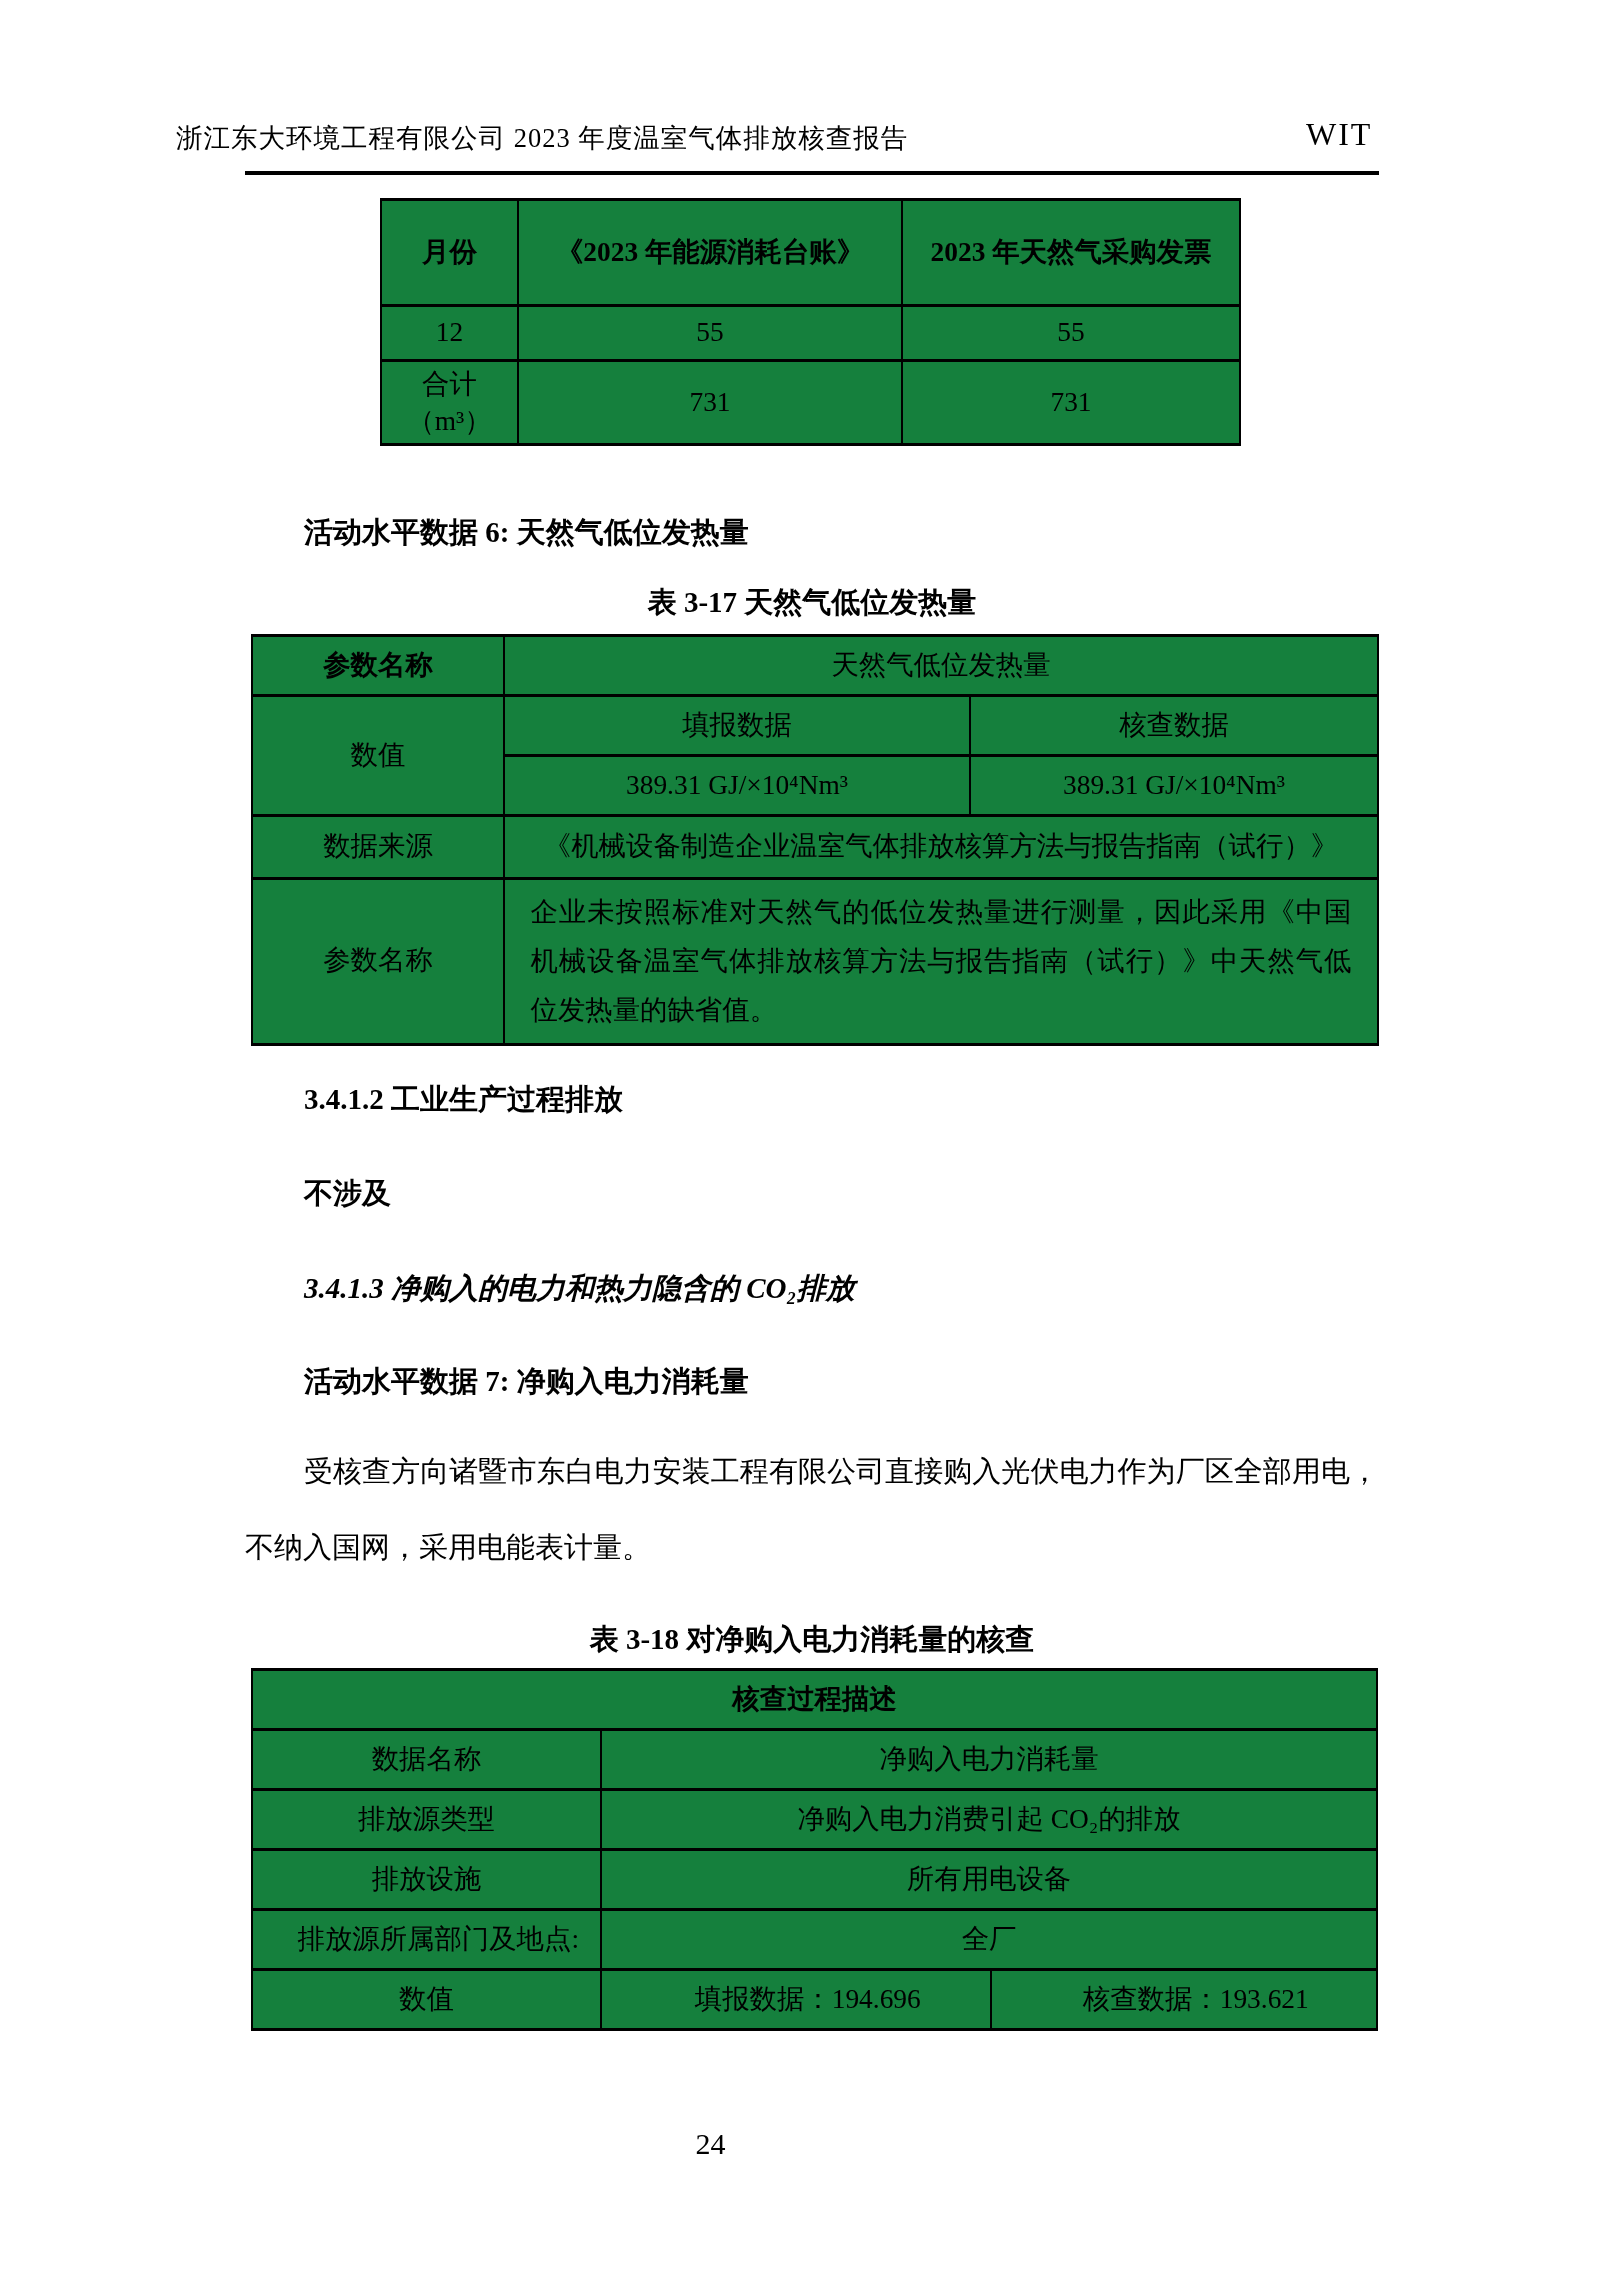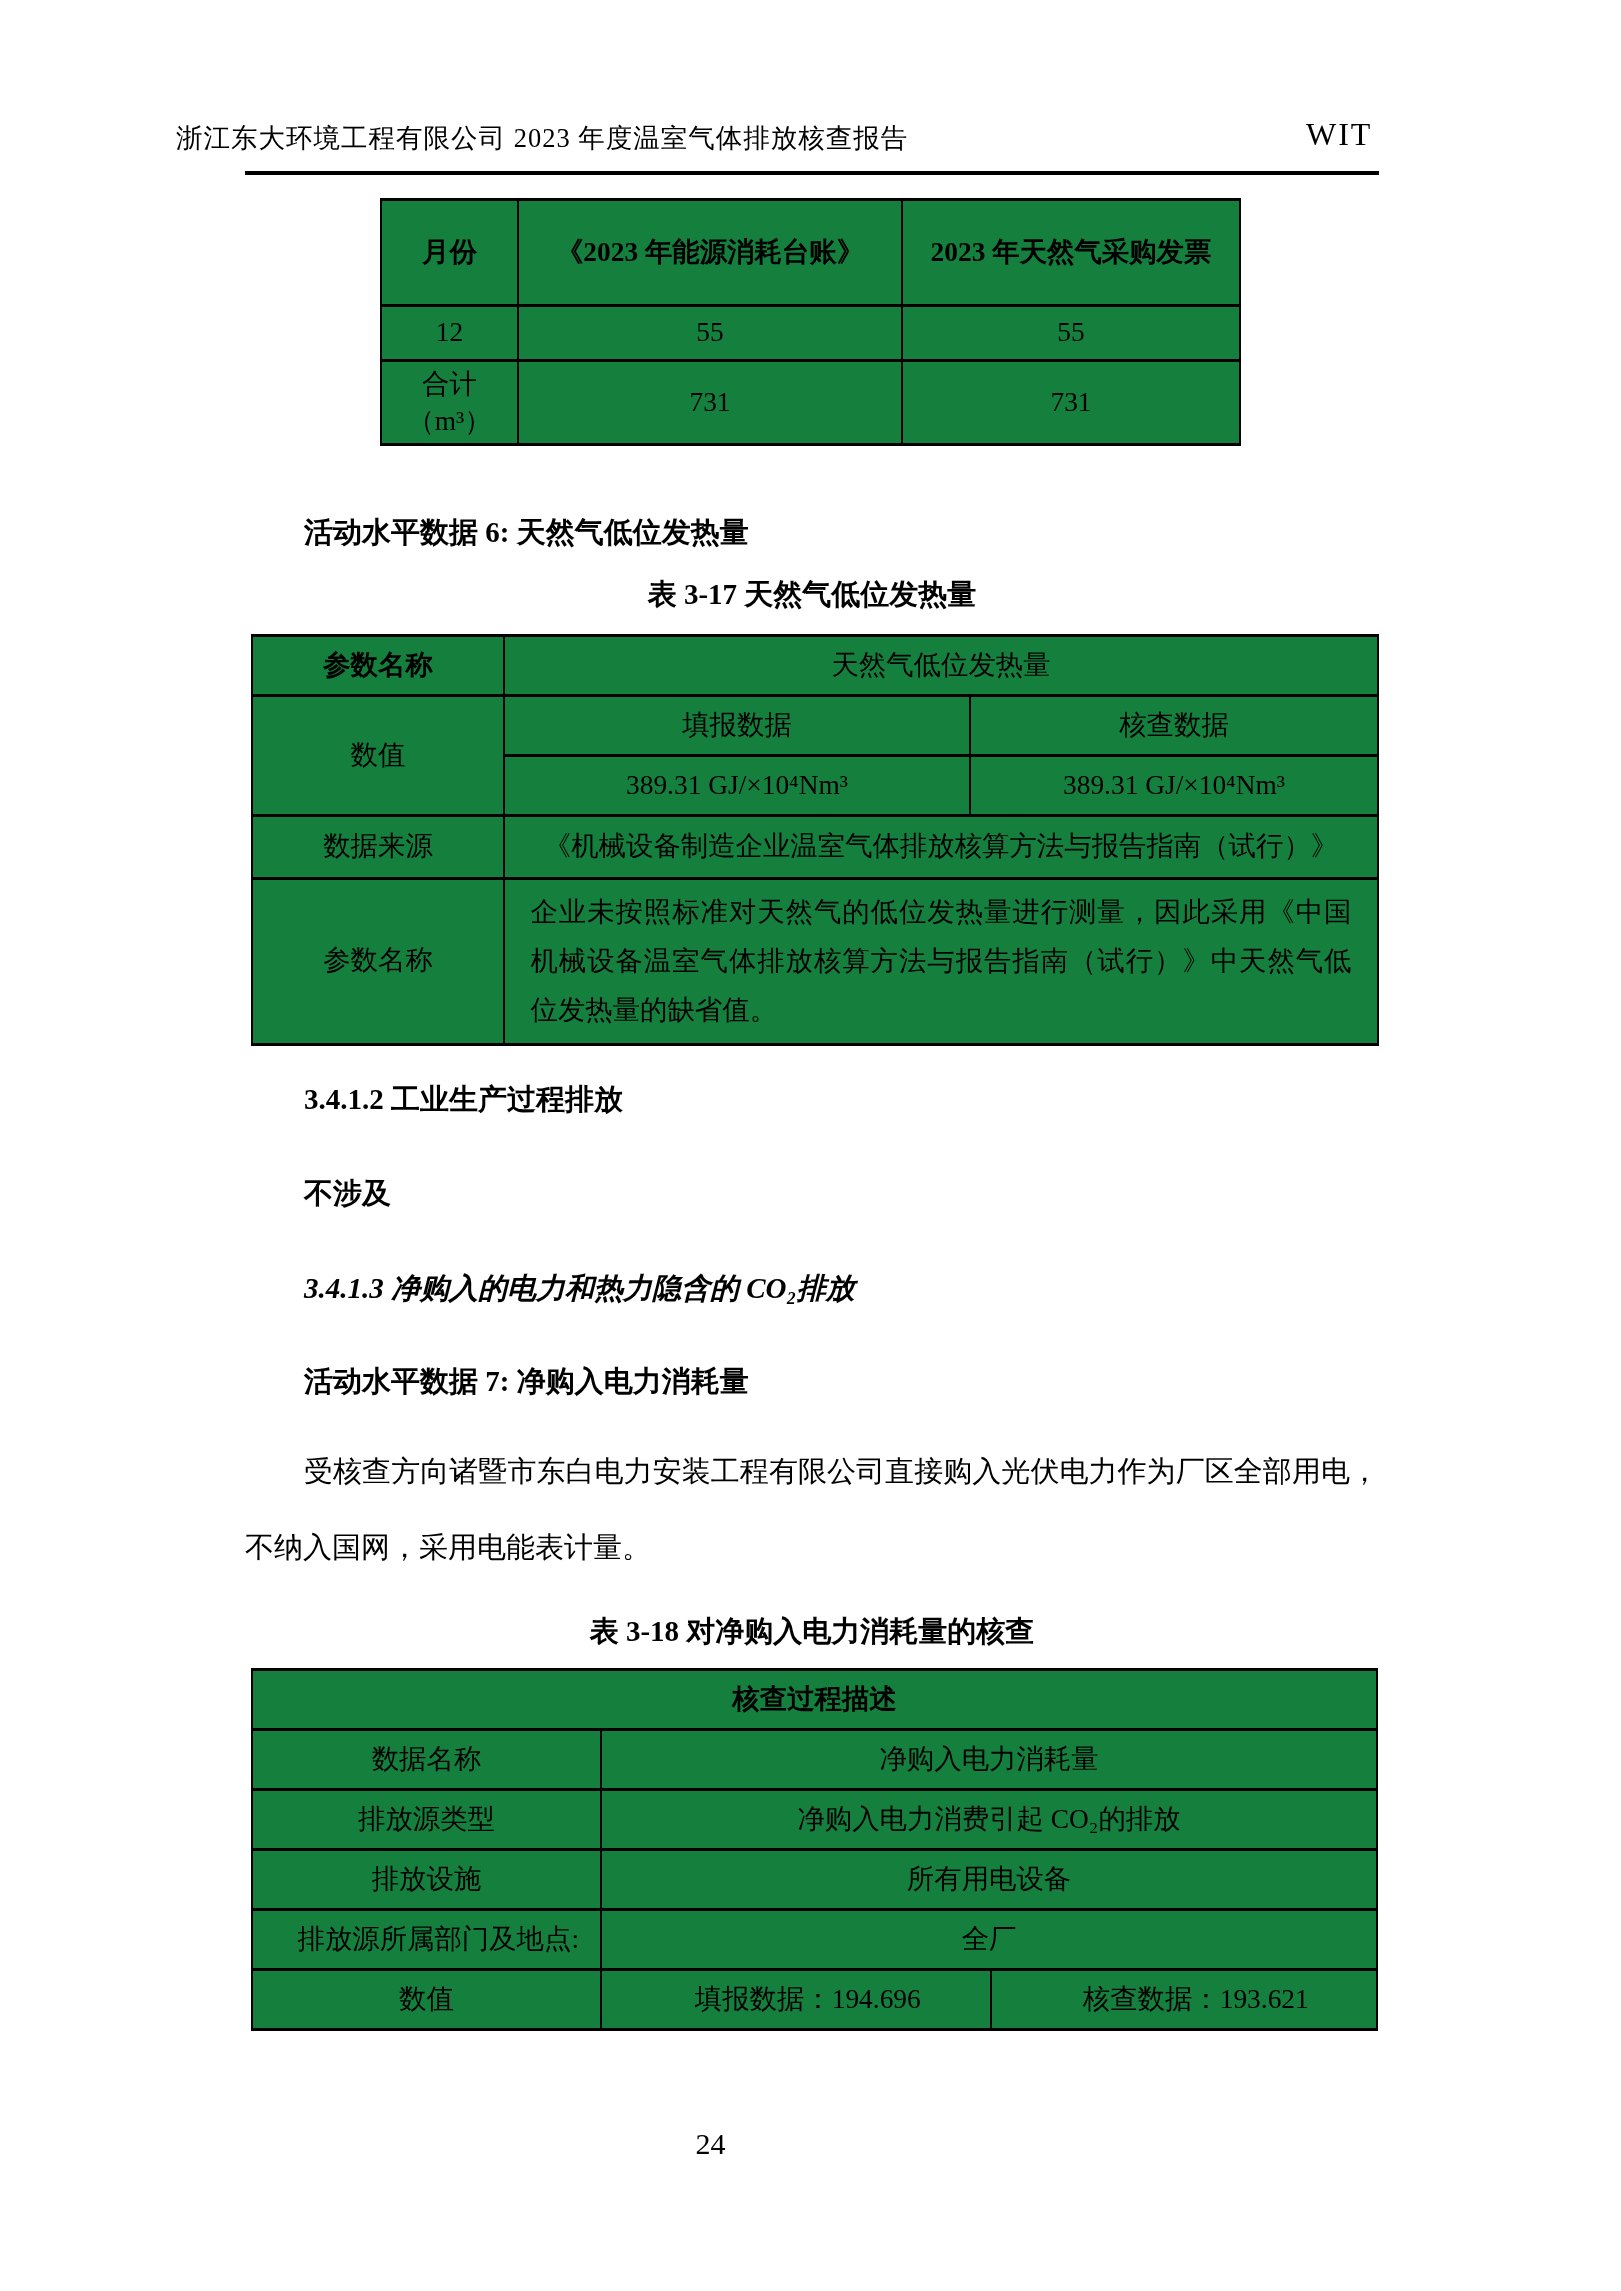--- a/index.html
+++ b/index.html
@@ -79,21 +79,21 @@
   
   .blk {
     position: absolute;
     left: 245px;
     width: 1134px;
     font-size: 29px;
     line-height: 41px;
   }
   .bold { font-weight: bold; }
   .indent { text-indent: 59px; }
-  .center { text-align: center; text-indent: 0; }
+  .center { text-align: center; text-indent: 0; margin-top: 8px; }
 
   #ald6-heading   { top: 512px; }
   #t317-caption   { top: 574px; }
   #h-3412         { top: 1079px; }
   #h-notinvolved  { top: 1173px; }
   #h-3413         { top: 1268px; font-style: italic; }
   #ald7-heading   { top: 1361px; }
   #body-paragraph {
     top: 1433px;
     line-height: 76px;

